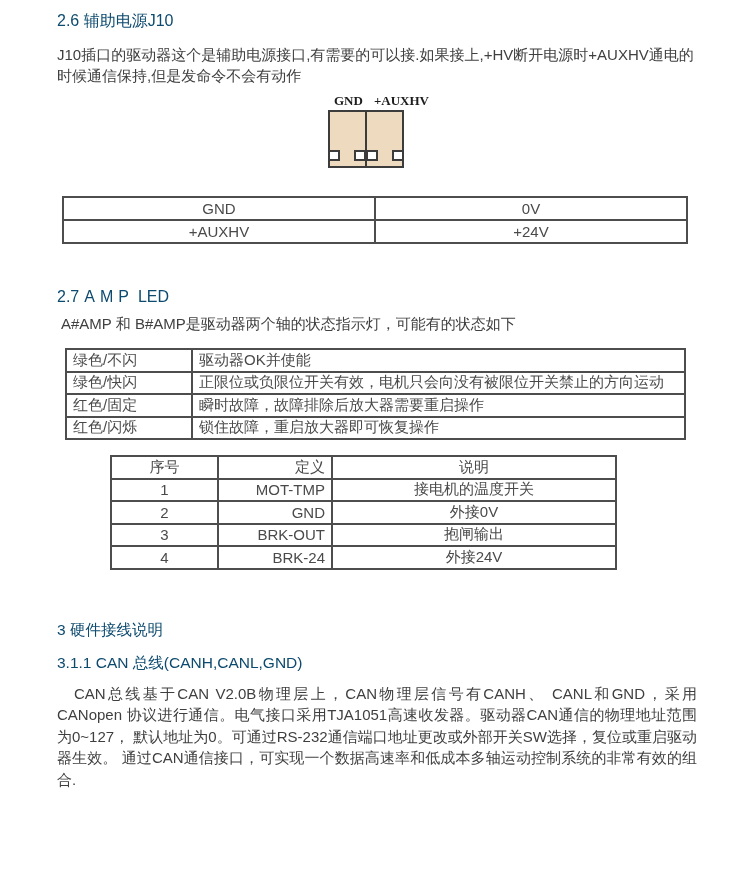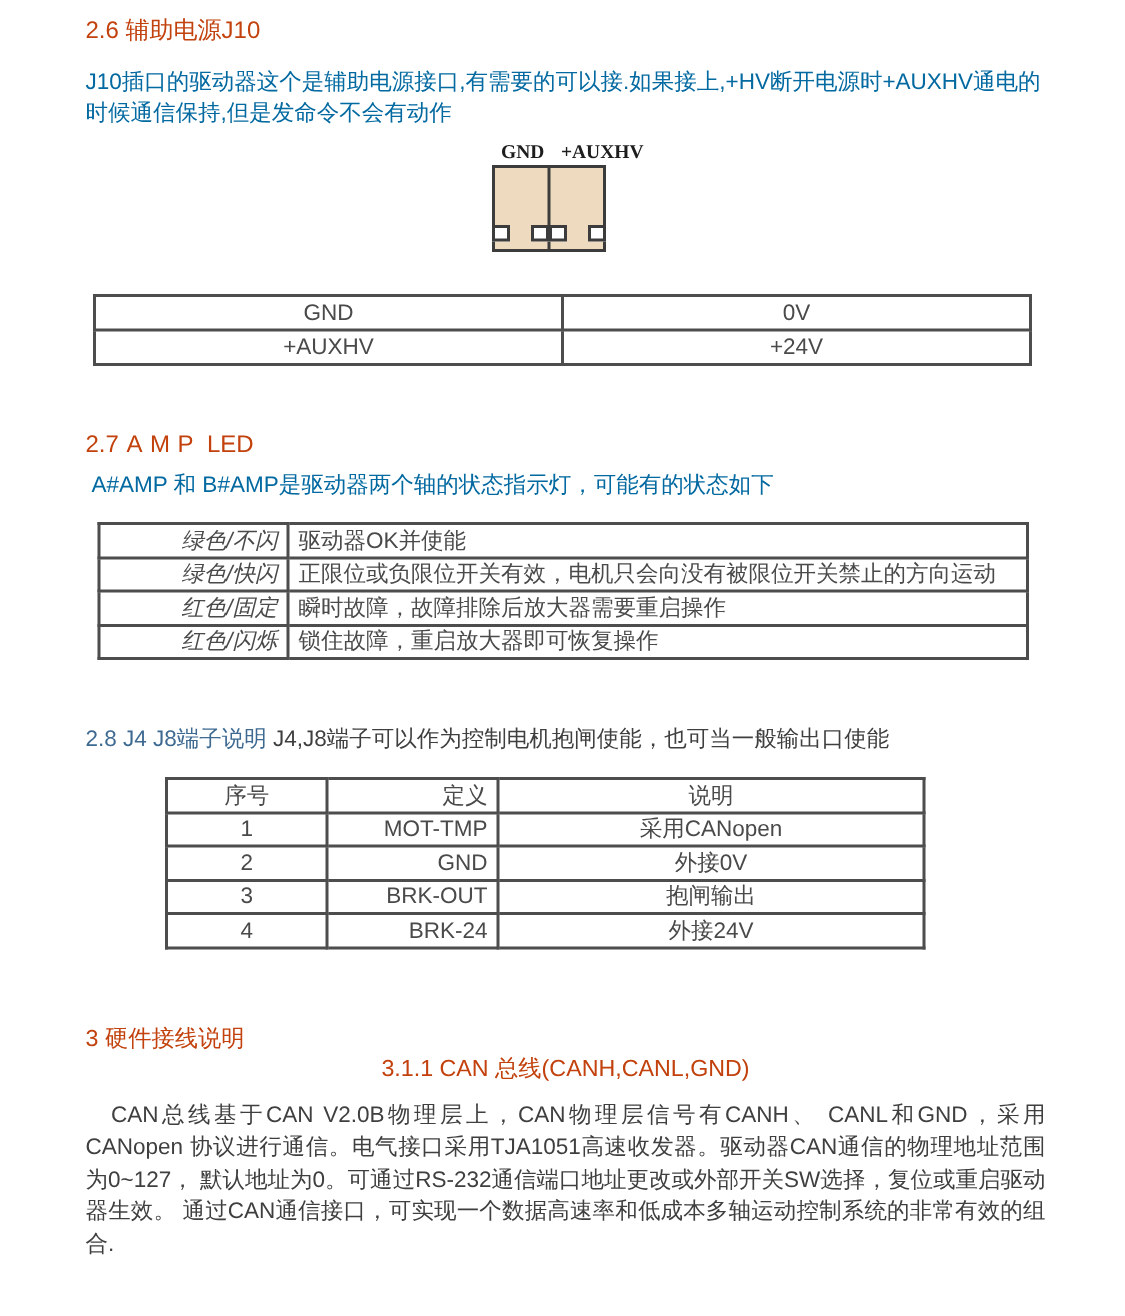--- a/index.html
+++ b/index.html
@@ -6,30 +6,30 @@
   body{
     width:750px;height:877px;overflow:hidden;
     font-family:"Liberation Sans","DejaVu Sans",sans-serif;
     color:#3f3f3f;
     -webkit-font-smoothing:antialiased;
   }
   .page{padding:11px 53px 0 57px;position:relative;}
 
   
   .h-blue{
-    color:#c2410c;font-size:16px;font-weight:400;
+    color:#0c4a6e;font-size:16px;font-weight:400;
     line-height:20px;margin:0;
   }
   .h-blue.small{font-size:15.5px;}
   .sp-amp{letter-spacing:5px;margin:0 2px 0 5px;}
   .sp-rest{margin-left:2px;}
 
   
   .body-p{
-    font-size:15px;line-height:21px;margin:0;color:#0369a1;
+    font-size:15px;line-height:21px;margin:0;color:#404040;
     text-align:left;
   }
   .body-p.m-top{margin-top:13px;}
 
   
   .connector{margin:8px 0 0 271px;width:132px;}
   .conn-labels{
     display:flex;width:95px;margin-left:6px;justify-content:space-between;
     font-family:"Liberation Serif","DejaVu Serif",serif;
     font-weight:700;font-size:13px;color:#1d1d1d;line-height:14px;
@@ -53,34 +53,34 @@
 
   
   table{border-collapse:collapse;font-size:15px;color:#4a4a4a;}
   td,th{border:2px solid #4d4d4d;height:21px;padding:0 6px;font-weight:400;}
 
   .power-table{margin:28px 0 0 5px;width:626px;table-layout:fixed;}
   .power-table td{text-align:center;}
 
   .led-table{margin:14px 0 0 8px;width:621px;table-layout:fixed;}
   .led-table td{height:20.5px;}
-  .led-table .c1{width:112px;text-align:right;font-style:italic;}
+  .led-table .c1{width:112px;text-align:left;}
   .led-table .c2{text-align:left;}
 
   .inline-head{margin-top:42px;font-size:15px;line-height:21px;}
   .inline-head .blue{color:#3e6a92;}
   .inline-head .rest{color:#3f3f3f;}
 
   .term-table{margin:15px 0 0 53px;width:507px;table-layout:fixed;}
   .term-table td,.term-table th{text-align:center;height:20.5px;}
   .term-table .col1{width:93px;}
   .term-table .col2{width:100px;text-align:right;}
 
   .h3-block{margin-top:50px;}
-  .h311-block{text-align:center;}
+  .h311-block{margin-top:13px;}
 
   .can-p{
     margin-top:10px;font-size:15px;line-height:21.5px;
     text-indent:17px;text-align:justify;color:#3f3f3f;width:640px;
   }
 </style>
 </head>
 <body>
 
 <div class="page">
@@ -134,33 +134,32 @@
         <td class="c1">红色/固定</td>
         <td class="c2">瞬时故障，故障排除后放大器需要重启操作</td>
       </tr>
       <tr>
         <td class="c1">红色/闪烁</td>
         <td class="c2">锁住故障，重启放大器即可恢复操作</td>
       </tr>
     </tbody>
   </table>
 
-  <p class="inline-head"><span class="blue">2.8 J4 J8端子说明</span><span class="rest"> J4,J8端子可以作为控制电机抱闸使能，也可当一般输出口使能</span></p>
 
   <table class="term-table">
     <tbody>
       <tr>
         <td class="col1">序号</td>
         <td class="col2">定义</td>
         <td>说明</td>
       </tr>
       <tr>
         <td class="col1">1</td>
         <td class="col2">MOT-TMP</td>
-        <td>采用CANopen</td>
+        <td>接电机的温度开关</td>
       </tr>
       <tr>
         <td class="col1">2</td>
         <td class="col2">GND</td>
         <td>外接0V</td>
       </tr>
       <tr>
         <td class="col1">3</td>
         <td class="col2">BRK-OUT</td>
         <td>抱闸输出</td>

